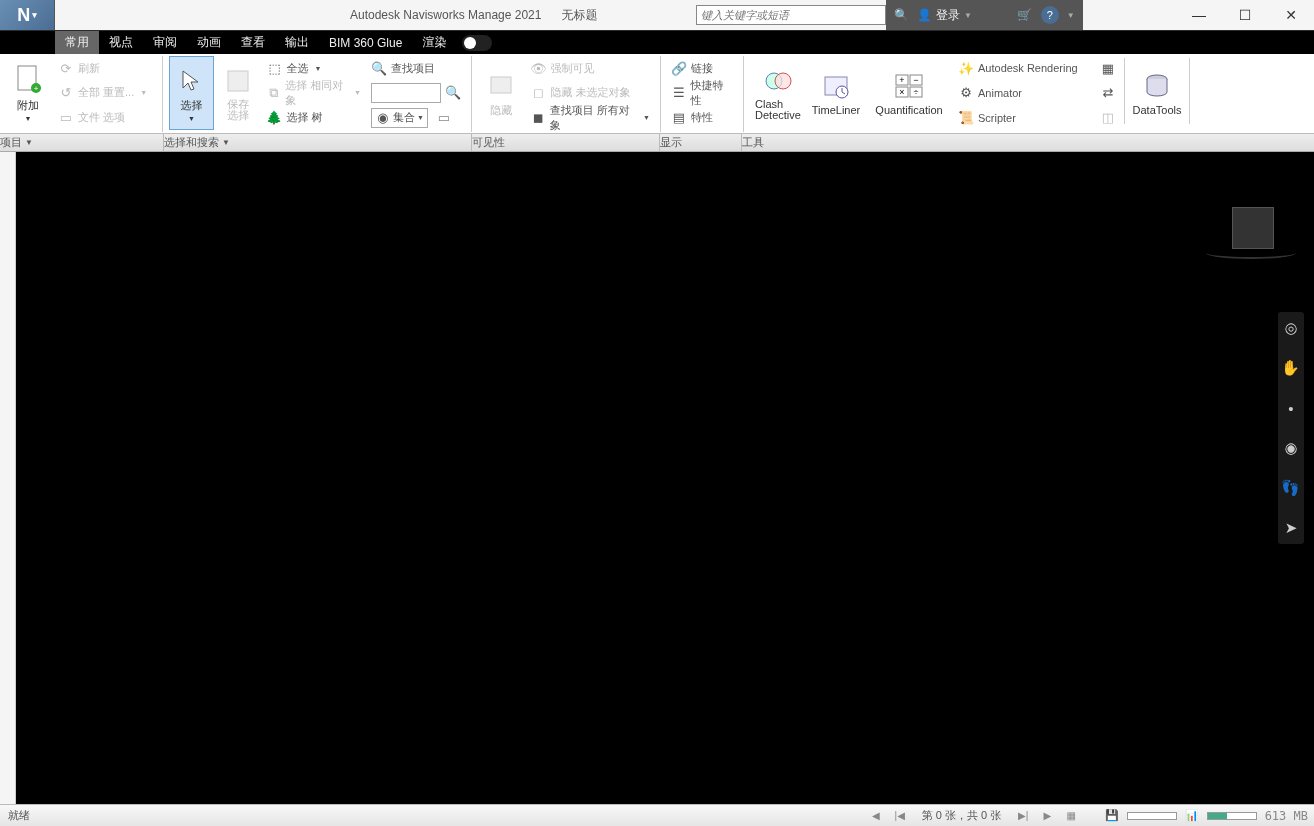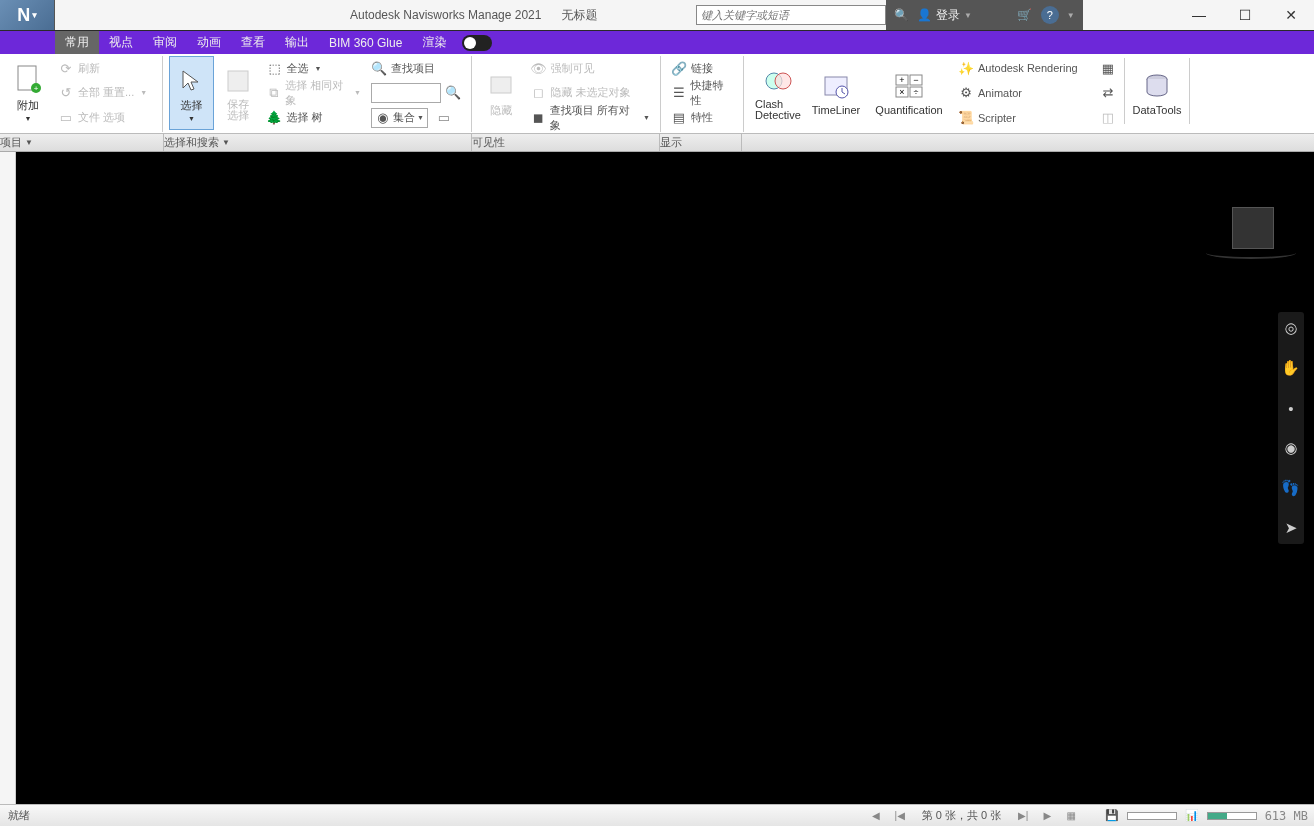--- a/index.html
+++ b/index.html
@@ -8,21 +8,21 @@
 .titlebar { height: 30px; background: #f5f5f5; display: flex; align-items: center; position: relative; }
 .app-icon { width: 55px; height: 30px; background: linear-gradient(135deg, #6a8fb5, #4a6d93); display:flex; align-items:center; justify-content:center; color:#fff; font-size:18px; font-weight:bold; border-right:1px solid #555;}
 .title-text { position: absolute; left: 350px; color: #555; font-size: 12px; }
 .search-box { position: absolute; left: 696px; width: 190px; height: 20px; background: #fff; border: 1px solid #888; padding: 8px 4px; font-size: 11px; color: #aaa; font-style: italic;}
 .title-right-section{position:absolute; left:886px; display:flex; align-items:center; height:30px; background:#555; color:#eee; gap:8px; padding:0 8px; font-size:12px;}
 .login-btn{display:flex;align-items:center;gap:4px;}
 .help-btn{ width:18px; height:18px; border-radius:50%; background:#4a6d93; color:#fff; display:flex; align-items:center; justify-content:center; font-size:11px;}
 .win-controls { position: absolute; right: 0; display: flex; height:30px;}
 .win-btn { width: 46px; height: 30px; display: flex; align-items: center; justify-content: center; color: #333; font-size: 14px; }
 
-.menubar { height: 24px; background: #6d28d9; display: flex; align-items: center; border-top:1px solid #2a2a2a;}
+.menubar { height: 24px; background: #000000; display: flex; align-items: center; border-top:1px solid #2a2a2a;}
 .menu-item { padding: 0 10px; color: #eee; font-size: 12px; height: 24px; display:flex; align-items:center; }
 .menu-item.active { background: #666; }
 .menu-spacer{flex:0 0 55px;}
 .menu-toggle{ width:30px; height:16px; background:#222; border-radius:8px; margin-left:6px; position:relative;}
 .menu-toggle::after{content:""; position:absolute; left:2px; top:2px; width:12px;height:12px;background:#fff;border-radius:50%;}
 
 .ribbon { height: 80px; background: #fff; display: flex; border-bottom: 1px solid #bbb; }
 .ribbon-group { display: flex; flex-direction: column; padding: 2px 4px 0 4px; }
 .ribbon-row{display:flex; align-items:flex-start; gap:2px;}
 .rb-sep{width:1px; background:#ccc; height:76px; margin:2px 2px;}
@@ -329,20 +329,23 @@
   <div class="rlabel" style="width:308px;">
       <span>选择和搜索</span>
       <span class="dd-arrow">▼</span>
     </div>
   <div class="rlabel" style="width:188px;">
       <span>可见性</span>
     </div>
   <div class="rlabel" style="width:82px;">
       <span>显示</span>
     </div>
+  <div class="rlabel" style="flex:1;border-right:none;">
+      <span>工具</span>
+    </div>
 </div>
 
 <div class="main-area">
   <div class="side-dock"></div>
   <div class="viewport">
     <div class="viewcube"></div>
     <div class="viewcube-ring"></div>
     <div class="nav-toolbar">
       <div class="nav-tool">◎</div>
       <div class="nav-tool">✋</div>

